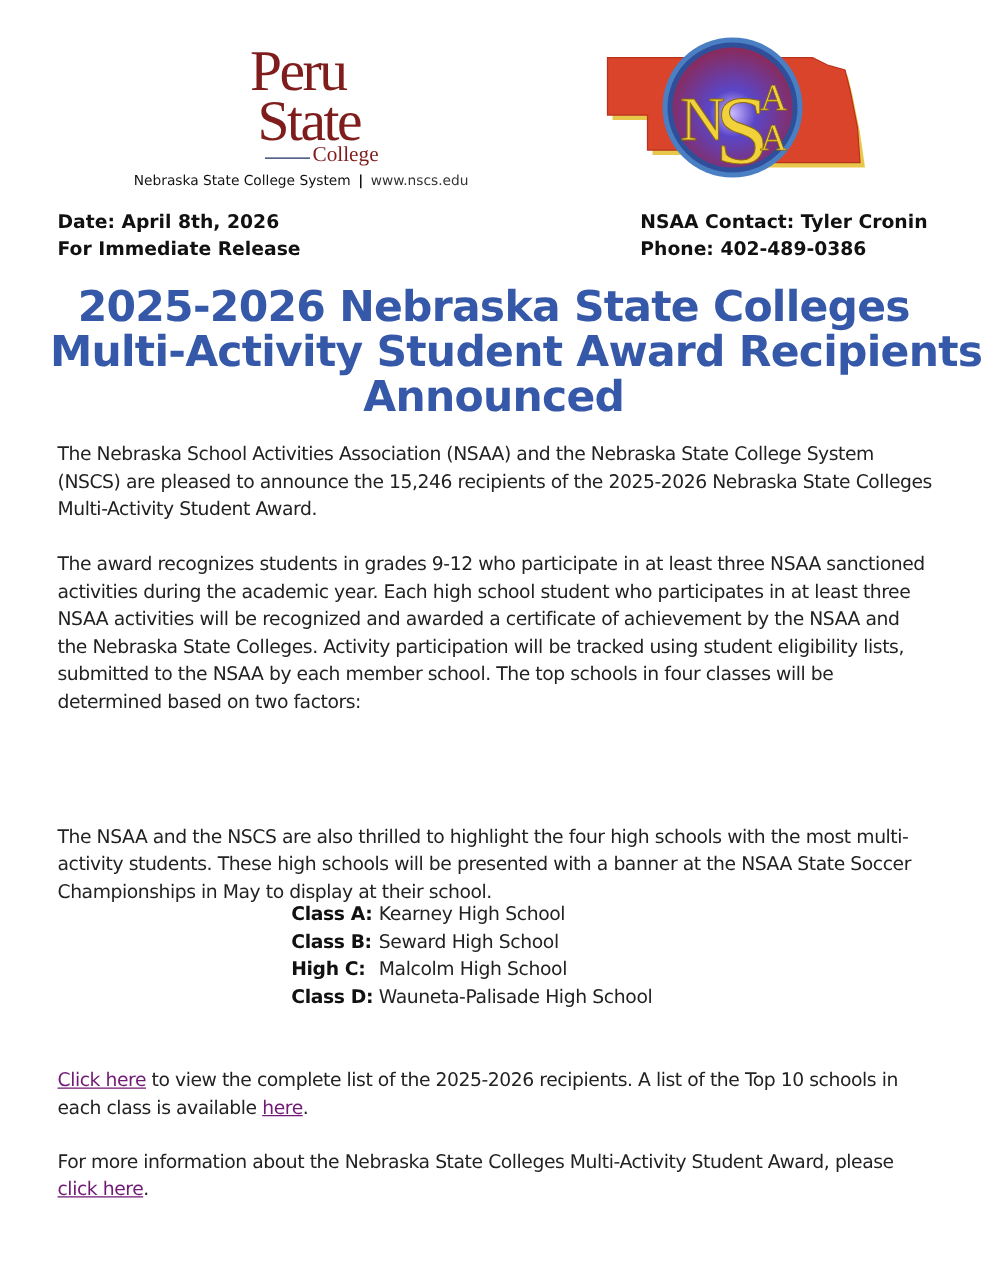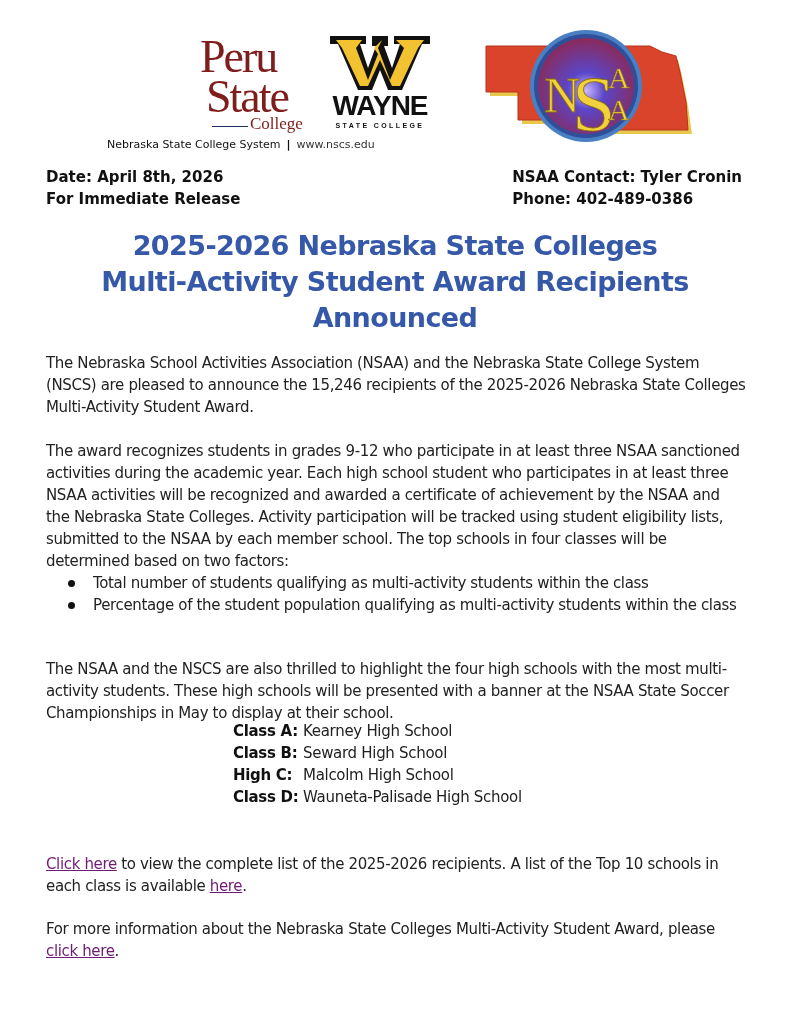--- a/index.html
+++ b/index.html
@@ -38,21 +38,21 @@
     .nscs-line .url { color: #333; }
     
     .nsaa { position: absolute; left: 482px; top: 26px; width: 212px; height: 118px; }
 
     .meta { position: absolute; top: 166px; font-weight: bold; font-size: 15px; line-height: 22px;
       color: #111; font-family: "DejaVu Sans", sans-serif; }
     .meta.left { left: 46px; }
     .meta.right { right: 48px; }
 
     .title { position: absolute; left: 40px; top: 228px; width: 710px; text-align: center;
-      color: #3558a8; font-weight: bold; font-size: 27px; line-height: 36px;
+      color: #3558a8; font-weight: bold; font-size: 34px; line-height: 36px;
       font-family: "DejaVu Sans", sans-serif; letter-spacing: -0.6px; }
     .title div { white-space: nowrap; }
 
     .body-text { position: absolute; left: 46px; width: 700px; font-size: 15px; line-height: 22px;
       color: #222; font-family: "DejaVu Sans", sans-serif; letter-spacing: -0.35px; }
     .p1 { top: 352px; }
     .p2 { top: 440px; }
     .bullets { margin: 0; padding: 0; list-style: none; }
     .bullets li { position: relative; padding-left: 47px; }
     .bullets li .dot { position: absolute; left: 22px; top: 8px; width: 7px; height: 7px; border-radius: 50%; background: #111; }
@@ -70,28 +70,20 @@
 <div class="logo-row">
 
 
   <div class="peru">
     <div class="l1">Peru</div>
     <div class="l2">State</div>
     <div class="rule"></div>
     <div class="l3">College</div>
   </div>
 
-  <div class="wayne">
-    <svg width="108" height="58" viewBox="0 0 108 58">
-      <polygon points="4,2 40,2 40,10 34,10 42,34 50,12 46,12 46,2 62,2 62,12 58,12 66,34 74,10 68,10 68,2 104,2 104,10 96,10 76,56 62,56 54,36 46,56 32,56 12,10 4,10" fill="#111"></polygon>
-      <polygon points="10,6 36,6 30,14 42,46 52,20 48,14 56,6 52,14 64,46 78,14 70,6 98,6 92,14 74,52 66,52 54,26 42,52 34,52 16,14" fill="#f2c230"></polygon>
-    </svg>
-    <div class="wayne-name">WAYNE</div>
-    <div class="wayne-sub">STATE COLLEGE</div>
-  </div>
 
   <div class="nscs-line">
     <b>Nebraska State College System</b><span class="sep">|</span><span class="url">www.nscs.edu</span>
   </div>
 
   <div class="nsaa">
     <svg width="212" height="118" viewBox="0 0 212 118">
       <defs>
         <radialGradient id="orb" cx="50%" cy="55%" r="55%">
           <stop offset="0%" stop-color="#c9b8ff"></stop>
@@ -124,24 +116,20 @@
 <div class="title">
   <div>2025-2026 Nebraska State Colleges</div>
   <div>Multi-Activity Student Award Recipients</div>
   <div>Announced</div>
 </div>
 
 <div class="body-text p1">The Nebraska School Activities Association (NSAA) and the Nebraska State College System (NSCS) are pleased to announce the 15,246 recipients of the 2025-2026 Nebraska State Colleges Multi-Activity Student Award.</div>
 
 <div class="body-text p2">
   <div>The award recognizes students in grades 9-12 who participate in at least three NSAA sanctioned activities during the academic year. Each high school student who participates in at least three NSAA activities will be recognized and awarded a certificate of achievement by the NSAA and the Nebraska State Colleges. Activity participation will be tracked using student eligibility lists, submitted to the NSAA by each member school. The top schools in four classes will be determined based on two factors:</div>
-  <ul class="bullets">
-    <li><span class="dot"></span><span>Total number of students qualifying as multi-activity students within the class</span></li>
-    <li><span class="dot"></span><span>Percentage of the student population qualifying as multi-activity students within the class</span></li>
-  </ul>
 </div>
 
 <div class="body-text p3">The NSAA and the NSCS are also thrilled to highlight the four high schools with the most multi-activity students. These high schools will be presented with a banner at the NSAA State Soccer Championships in May to display at their school.</div>
 
 <div class="classes">
   <div><span class="label">Class A:</span><span>Kearney High School</span></div>
   <div><span class="label">Class B:</span><span>Seward High School</span></div>
   <div><span class="label">High C:</span><span>Malcolm High School</span></div>
   <div><span class="label">Class D:</span><span>Wauneta-Palisade High School</span></div>
 </div>

